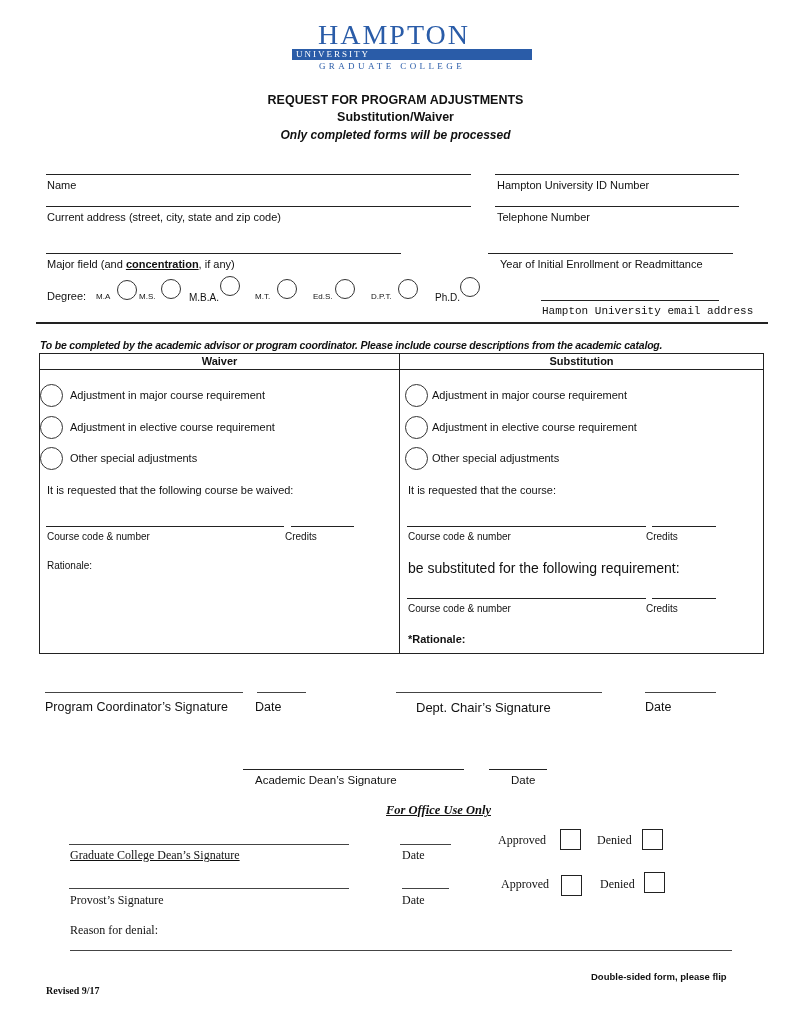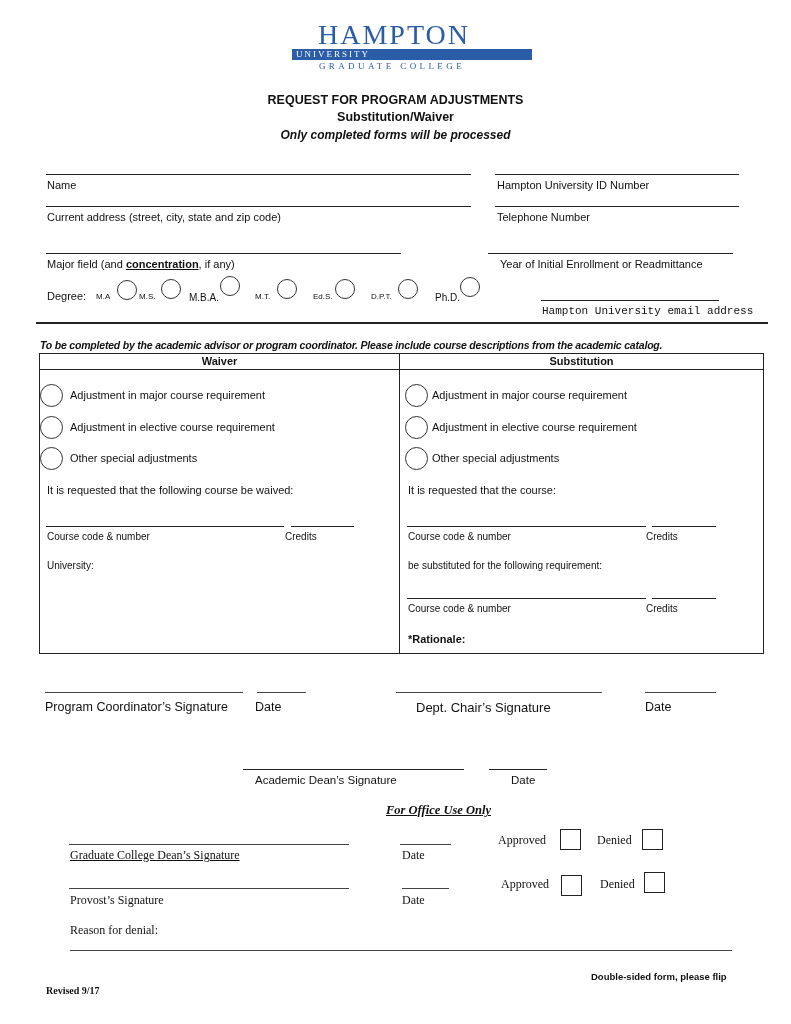--- a/index.html
+++ b/index.html
@@ -83,35 +83,35 @@
 <div class="circ" style="left:40px;top:416px;width:23px;height:23px;"></div>
 <div class="lbl" style="left:70px;top:421px;">Adjustment in elective course requirement</div>
 <div class="circ" style="left:40px;top:447px;width:23px;height:23px;"></div>
 <div class="lbl" style="left:70px;top:452px;">Other special adjustments</div>
 <div class="lbl" style="left:47px;top:484px;">It is requested that the following course be waived:</div>
 
 <div class="line" style="left:46px;top:526px;width:238px;"></div>
 <div class="line" style="left:291px;top:526px;width:63px;"></div>
 <div class="lbl" style="left:47px;top:531px;font-size:10px;">Course code &amp; number</div>
 <div class="lbl" style="left:285px;top:531px;font-size:10px;">Credits</div>
-<div class="lbl" style="left:47px;top:560px;font-size:10px;">University:</div>
+<div class="lbl" style="left:47px;top:560px;font-size:10px;">Rationale:</div>
 
 <div class="circ" style="left:405px;top:384px;width:23px;height:23px;"></div>
 <div class="lbl" style="left:432px;top:389px;">Adjustment in major course requirement</div>
 <div class="circ" style="left:405px;top:416px;width:23px;height:23px;"></div>
 <div class="lbl" style="left:432px;top:421px;">Adjustment in elective course requirement</div>
 <div class="circ" style="left:405px;top:447px;width:23px;height:23px;"></div>
 <div class="lbl" style="left:432px;top:452px;">Other special adjustments</div>
 <div class="lbl" style="left:408px;top:484px;">It is requested that the course:</div>
 
 <div class="line" style="left:407px;top:526px;width:239px;"></div>
 <div class="line" style="left:652px;top:526px;width:64px;"></div>
 <div class="lbl" style="left:408px;top:531px;font-size:10px;">Course code &amp; number</div>
 <div class="lbl" style="left:646px;top:531px;font-size:10px;">Credits</div>
-<div class="lbl" style="left:408px;top:560px;font-size:10px;">be substituted for the following requirement:</div>
+<div class="lbl" style="left:408px;top:560px;font-size:14px;">be substituted for the following requirement:</div>
 
 <div class="line" style="left:407px;top:598px;width:239px;"></div>
 <div class="line" style="left:652px;top:598px;width:64px;"></div>
 <div class="lbl" style="left:408px;top:603px;font-size:10px;">Course code &amp; number</div>
 <div class="lbl" style="left:646px;top:603px;font-size:10px;">Credits</div>
 <div class="lbl" style="left:408px;top:633px;font-size:11px;font-weight:bold;">*Rationale:</div>
 
 <div class="line thin" style="left:45px;top:692px;width:198px;"></div>
 <div class="lbl" style="left:45px;top:700px;font-size:12.5px;">Program Coordinator’s Signature</div>
 <div class="line thin" style="left:257px;top:692px;width:49px;"></div>

